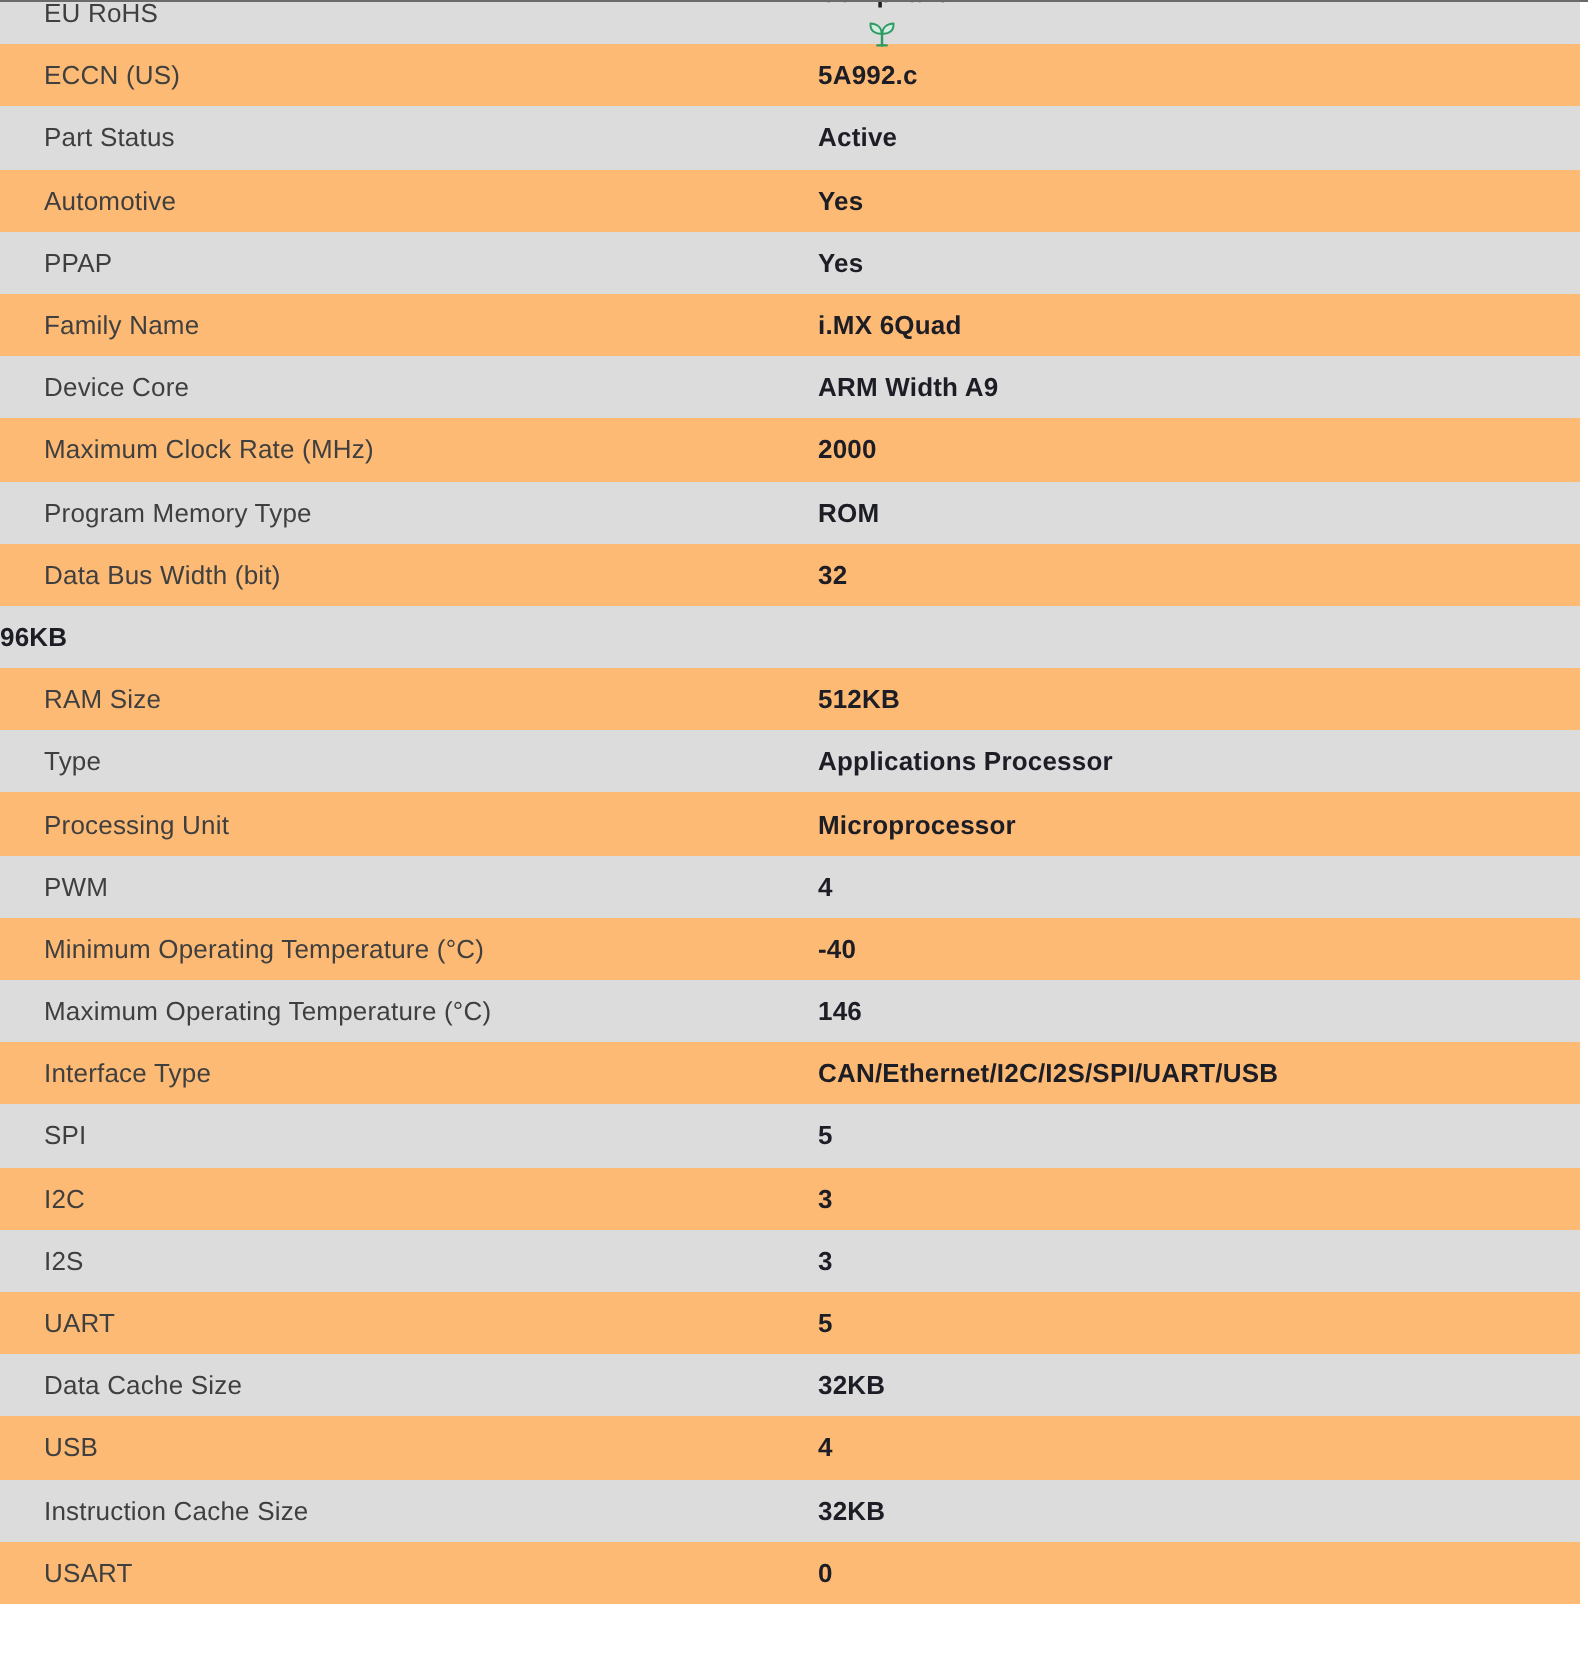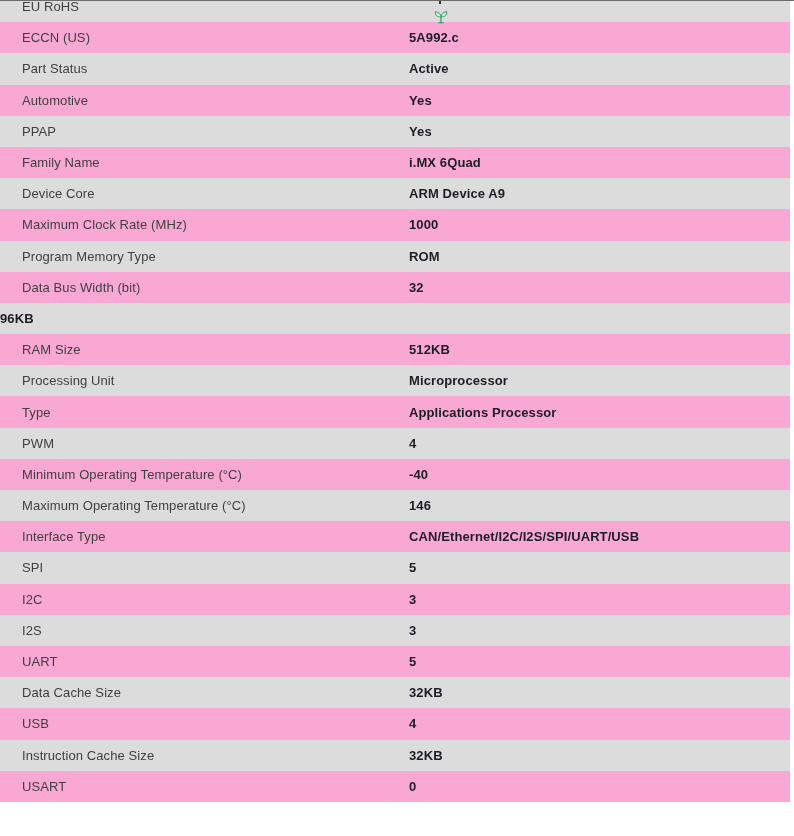--- a/index.html
+++ b/index.html
@@ -29,21 +29,21 @@
   .spec-table {
     position: absolute;
     top: -9px;
     left: 0;
     width: 790px;
   }
   .row {
     height: 31.2px;
     display: flex;
     align-items: center;
-    background: #f9a8d4;
+    background: #fdba74;
   }
   .row:nth-child(odd) {
     background: #dcdcdc;
   }
   .cell {
     font-size: 13px;
     line-height: 1;
     white-space: nowrap;
   }
   .cell.label {
@@ -130,29 +130,29 @@
     <div class="cell label">Family Name</div>
     <div class="cell value">
       <span class="val-text">i.MX 6Quad</span>
 
     </div>
   </div>
 
   <div class="row">
     <div class="cell label">Device Core</div>
     <div class="cell value">
-      <span class="val-text">ARM Device A9</span>
+      <span class="val-text">ARM Width A9</span>
 
     </div>
   </div>
 
   <div class="row">
     <div class="cell label">Maximum Clock Rate (MHz)</div>
     <div class="cell value">
-      <span class="val-text">1000</span>
+      <span class="val-text">2000</span>
 
     </div>
   </div>
 
   <div class="row">
     <div class="cell label">Program Memory Type</div>
     <div class="cell value">
       <span class="val-text">ROM</span>
 
     </div>
@@ -175,31 +175,31 @@
 
   <div class="row">
     <div class="cell label">RAM Size</div>
     <div class="cell value">
       <span class="val-text">512KB</span>
 
     </div>
   </div>
 
   <div class="row">
+    <div class="cell label">Type</div>
+    <div class="cell value">
+      <span class="val-text">Applications Processor</span>
+
+    </div>
+  </div>
+
+  <div class="row">
     <div class="cell label">Processing Unit</div>
     <div class="cell value">
       <span class="val-text">Microprocessor</span>
-
-    </div>
-  </div>
-
-  <div class="row">
-    <div class="cell label">Type</div>
-    <div class="cell value">
-      <span class="val-text">Applications Processor</span>
 
     </div>
   </div>
 
   <div class="row">
     <div class="cell label">PWM</div>
     <div class="cell value">
       <span class="val-text">4</span>
 
     </div>

